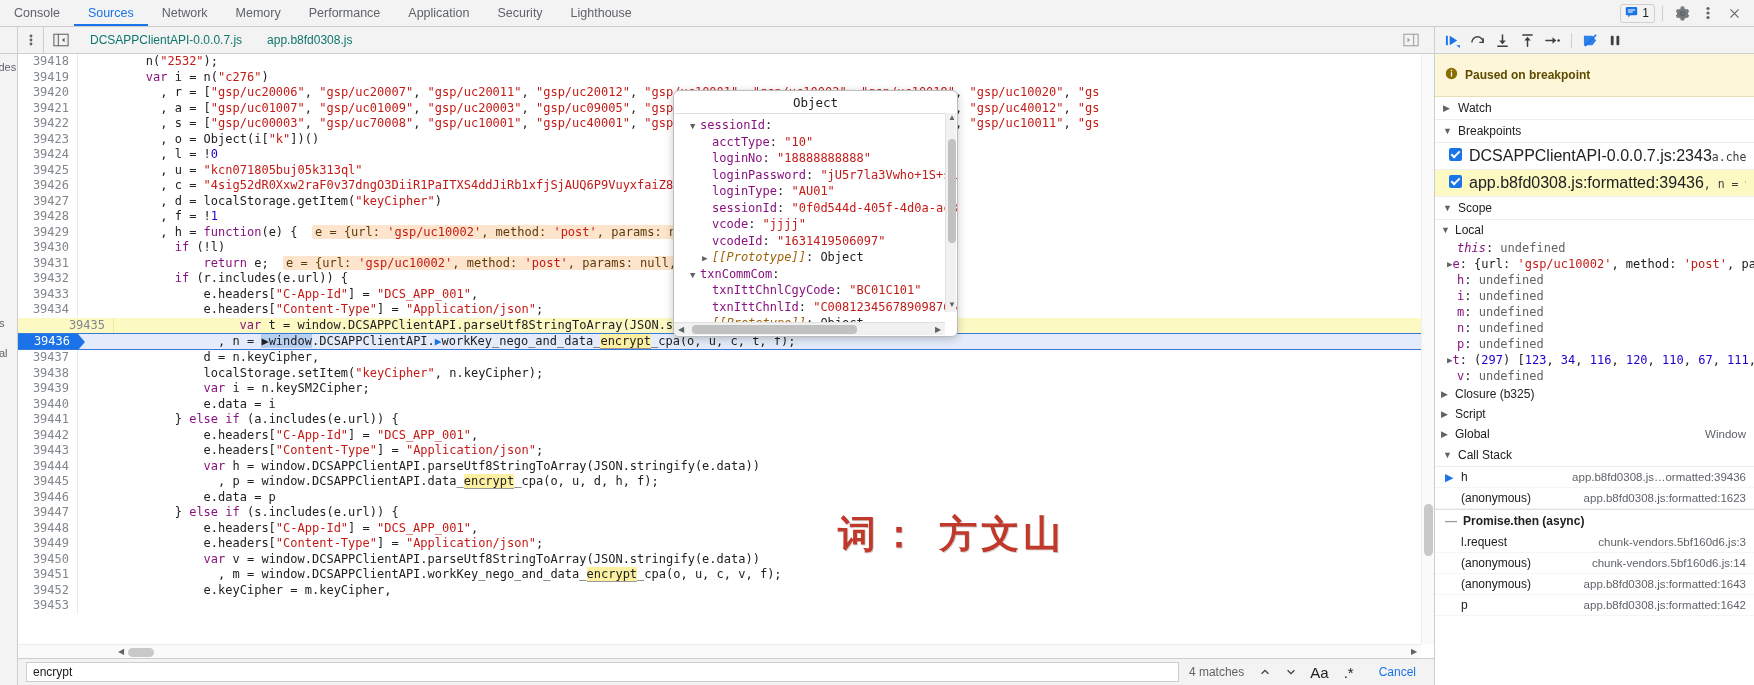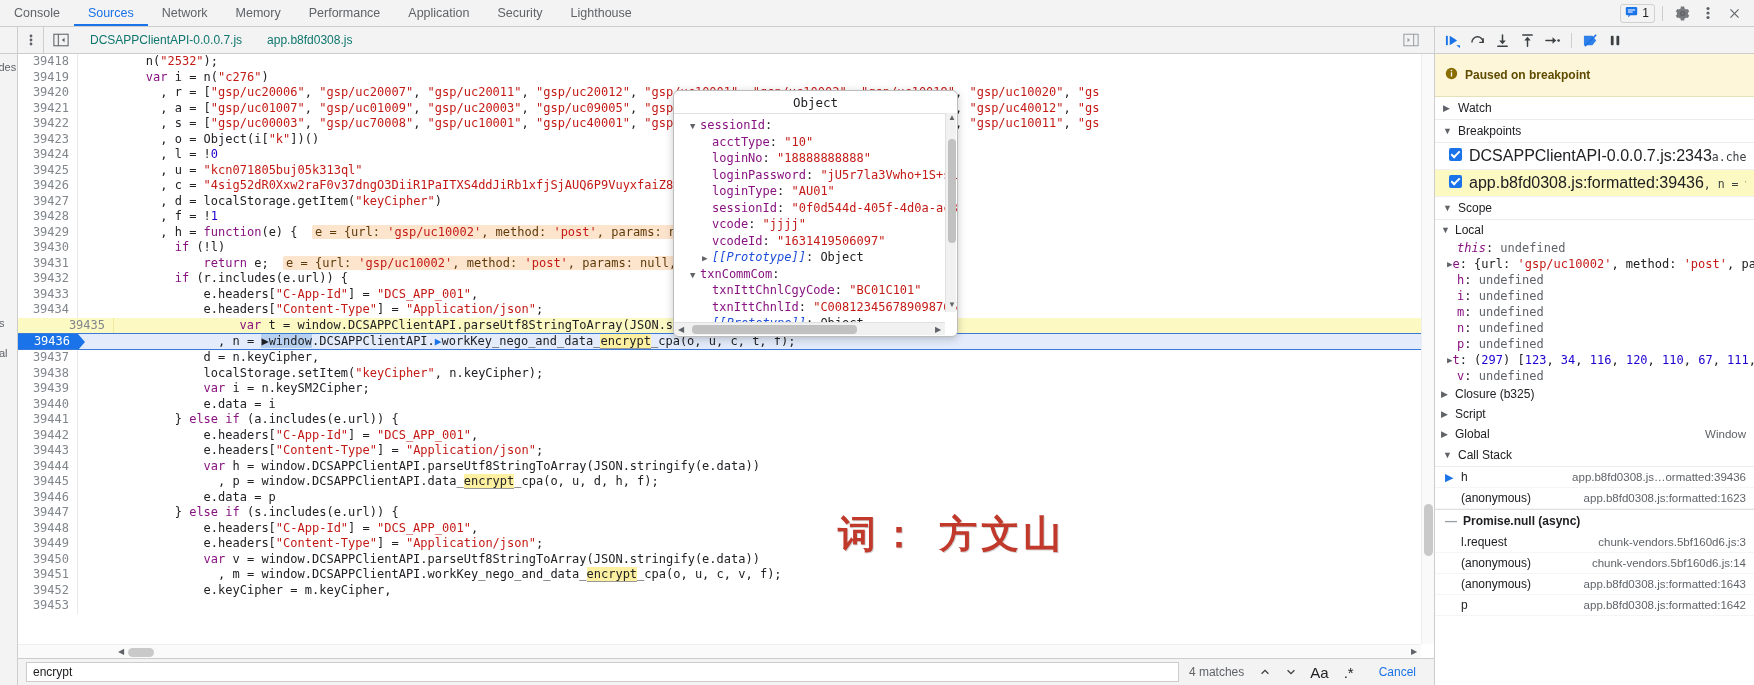--- a/index.html
+++ b/index.html
@@ -137,21 +137,21 @@
     color: #202124; border-bottom: 1px solid #e0e0e0;
   }
   .obj-body {
     flex: 1; overflow: hidden; position: relative;
     font-family: "DejaVu Sans Mono", "Liberation Mono", monospace;
     font-size: 12px; line-height: 16.5px;
     padding: 3px 0 0 6px;
   }
   .obj-row { white-space: nowrap; height: 16.5px; }
   .obj-key { color: #881280; }
-  .obj-key.proto { color: #1d4ed8; font-style: italic; }
+  .obj-key.proto { color: #a16207; font-style: italic; }
   .obj-val-str { color: #c41a16; }
   .obj-val-obj { color: #202124; }
   .tri { display: inline-block; width: 10px; color: #5f6368; font-size: 9px; }
   .indent1 { padding-left: 10px; }
   .indent2 { padding-left: 22px; }
   .obj-vscroll {
     position: absolute; right: 1px; top: 22px; width: 11px; bottom: 24px;
     background: #f1f1f1; border-left: 1px solid #e0e0e0;
   }
   .obj-vthumb { position: absolute; left: 2px; top: 26px; width: 8px; height: 104px; background: #c1c1c1; border-radius: 4px; }
@@ -609,21 +609,21 @@
               <span>h</span>
               <span class="loc">app.b8fd0308.js…ormatted:39436</span>
             </div>
             <div class="cs-row">
               <span class="marker"></span>
               <span>(anonymous)</span>
               <span class="loc">app.b8fd0308.js:formatted:1623</span>
             </div>
             <div class="cs-async">
               <span class="dash">—</span>
-              <span>Promise.null (async)</span>
+              <span>Promise.then (async)</span>
             </div>
             <div class="cs-row">
               <span class="marker"></span>
               <span>l.request</span>
               <span class="loc">chunk-vendors.5bf160d6.js:3</span>
             </div>
             <div class="cs-row">
               <span class="marker"></span>
               <span>(anonymous)</span>
               <span class="loc">chunk-vendors.5bf160d6.js:14</span>

